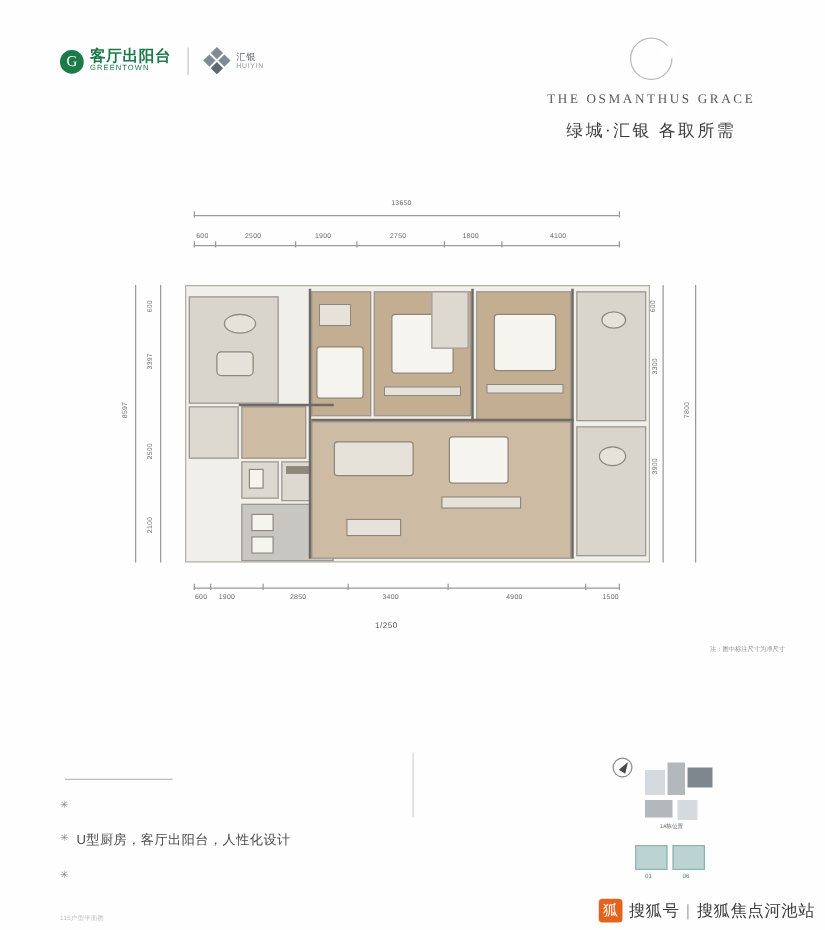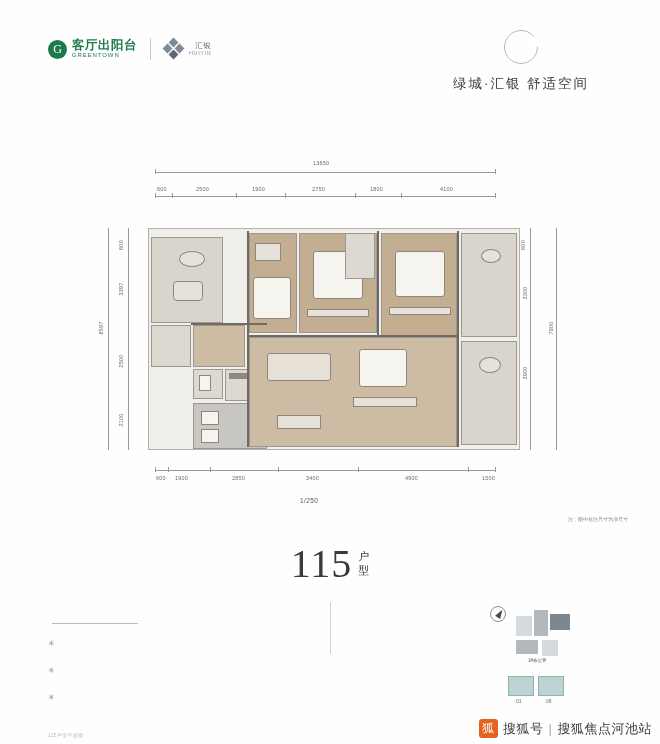--- a/index.html
+++ b/index.html
@@ -55,21 +55,21 @@
     position: relative;
   }
   .hy-mark span {
     position: absolute; width: 7px; height: 7px; background: #7f8b96;
     transform: rotate(45deg);
   }
   .hy-mark span.a { left: 6px; top: 0; }
   .hy-mark span.b { left: 0; top: 6px; }
   .hy-mark span.c { left: 12px; top: 6px; }
   .hy-mark span.d { left: 6px; top: 12px; background:#5d6873; }
-  .hy-text .hy-cn { font-size: 7.5px; color: #5d6873; line-height: 1.1; letter-spacing:.5px;text-align:right;}
+  .hy-text .hy-cn { font-size: 7.5px; color: #5d6873; line-height: 1.1; letter-spacing:.5px;}
   .hy-text .hy-en { font-size: 5.5px; color: #8b949c; line-height: 1.2; letter-spacing:.6px;}
 
   .brand-right {
     position: absolute;
     right: 34px; top: 30px;
     text-align: center;
     width: 210px;
   }
   .osm-circle {
     width: 34px; height: 34px;
@@ -326,21 +326,22 @@
       </div>
       <div class="hy-text">
         <div class="hy-cn">汇银</div>
         <div class="hy-en">HUIYIN</div>
       </div>
     </div>
   </div>
 
   <div class="brand-right">
     <div class="osm-circle"></div>
-    <div class="osm-cn">绿城·汇银 舒适空间</div>
+    <div class="osm-en">THE OSMANTHUS GRACE</div>
+    <div class="osm-cn">绿城·汇银 各取所需</div>
   </div>
 
   <div class="plan-wrap">
 
     <div class="dim-label" style="left:313px; top:10px;">13650</div>
     <div class="dim-line dim-h" style="left:155px; top:22px; width:340px;"></div>
     <div class="tick" style="left:155px; top:19px;"></div>
     <div class="tick" style="left:495px; top:19px;"></div>
 
     <div class="dim-line dim-h" style="left:155px; top:46px; width:340px;"></div>
@@ -436,33 +437,31 @@
       <div class="furn light" style="left:330px; top:128px; width:22px; height:16px; border-radius:50%;"></div>
 
       <div class="wall" style="left:98px; top:2px; width:2px; height:216px;"></div>
       <div class="wall" style="left:228px; top:2px; width:2px; height:106px;"></div>
       <div class="wall" style="left:308px; top:2px; width:2px; height:216px;"></div>
       <div class="wall" style="left:100px; top:106px; width:210px; height:2px;"></div>
       <div class="wall" style="left:42px; top:94px; width:76px; height:2px;"></div>
     </div>
   </div>
 
-  <div class="unit-title">
-    <span class="unit-num">115</span><span class="unit-suffix"><span style="display:block">户</span><span style="display:block">型</span></span>
-  </div>
 
   <div class="bottom">
     <div class="sec-underline"></div>
 
     <div class="bullets">
       <div class="bullet">
         <span class="dot">✳</span>
       </div>
       <div class="bullet">
         <span class="dot">✳</span>
+        <span>U型厨房，客厅出阳台，人性化设计</span>
       </div>
       <div class="bullet">
         <span class="dot">✳</span>
       </div>
     </div>
 
     <div class="v-divider"></div>
 
     <div class="key-plan">
       <div class="north"></div>

